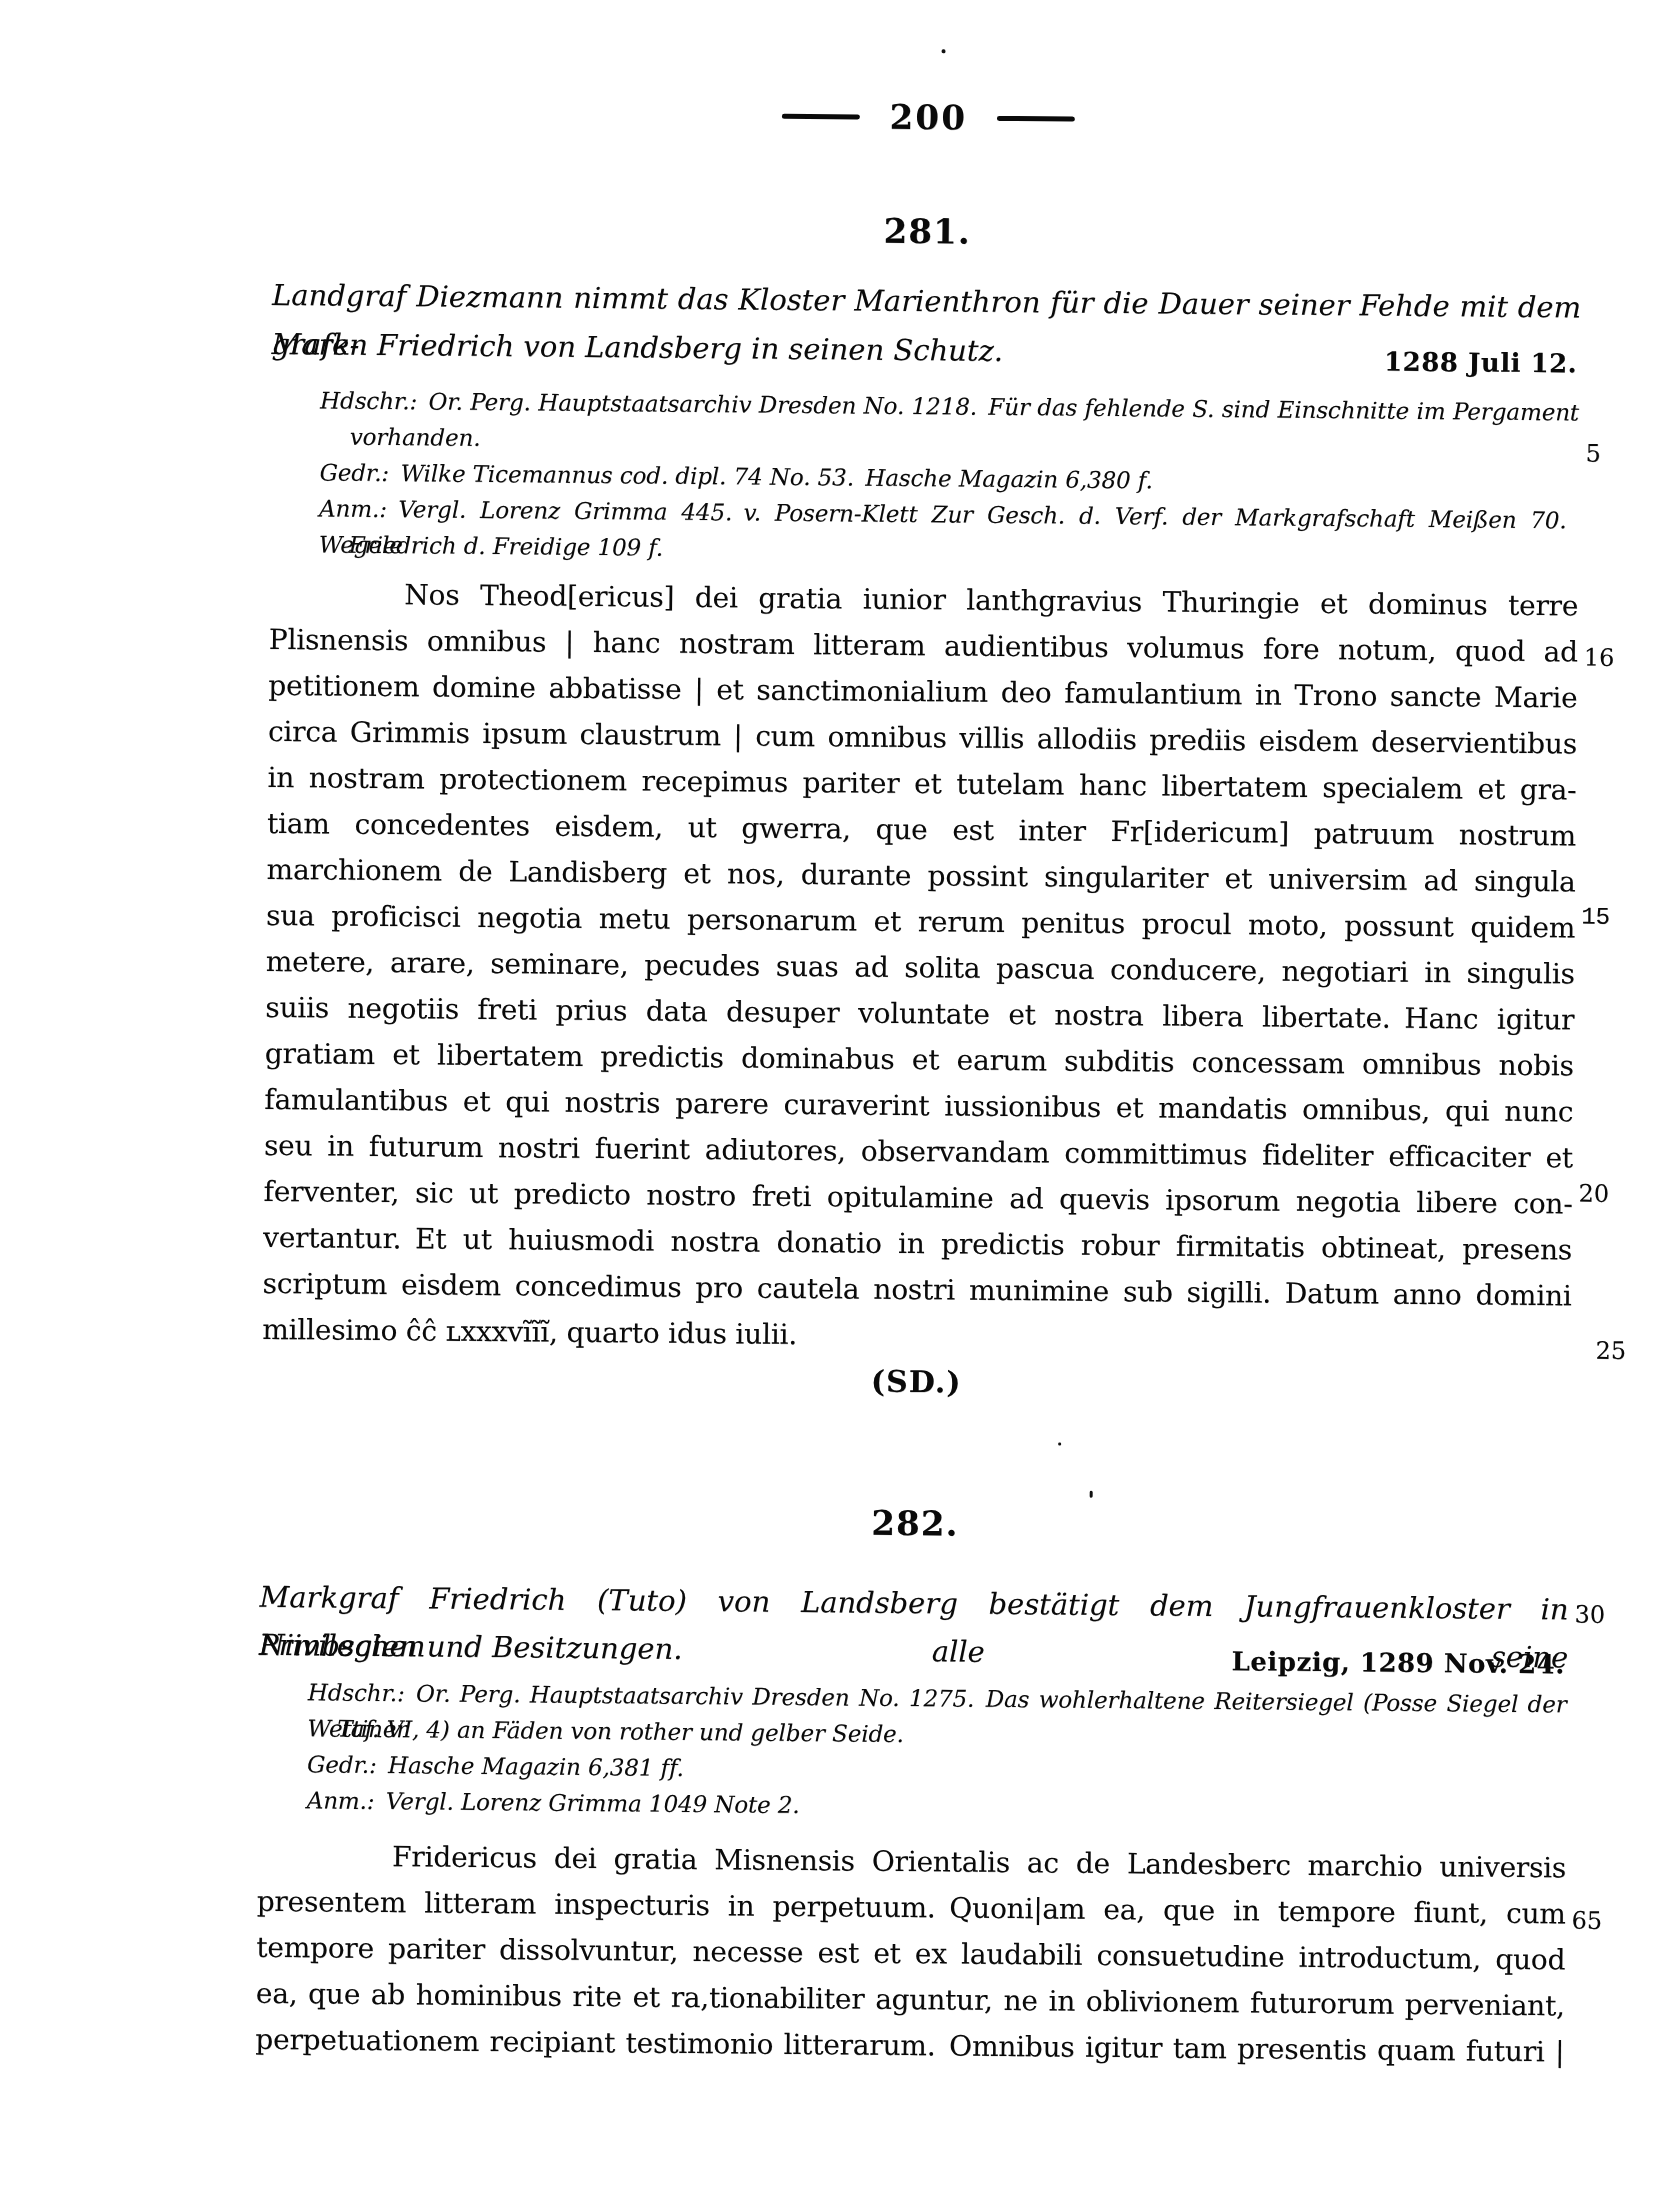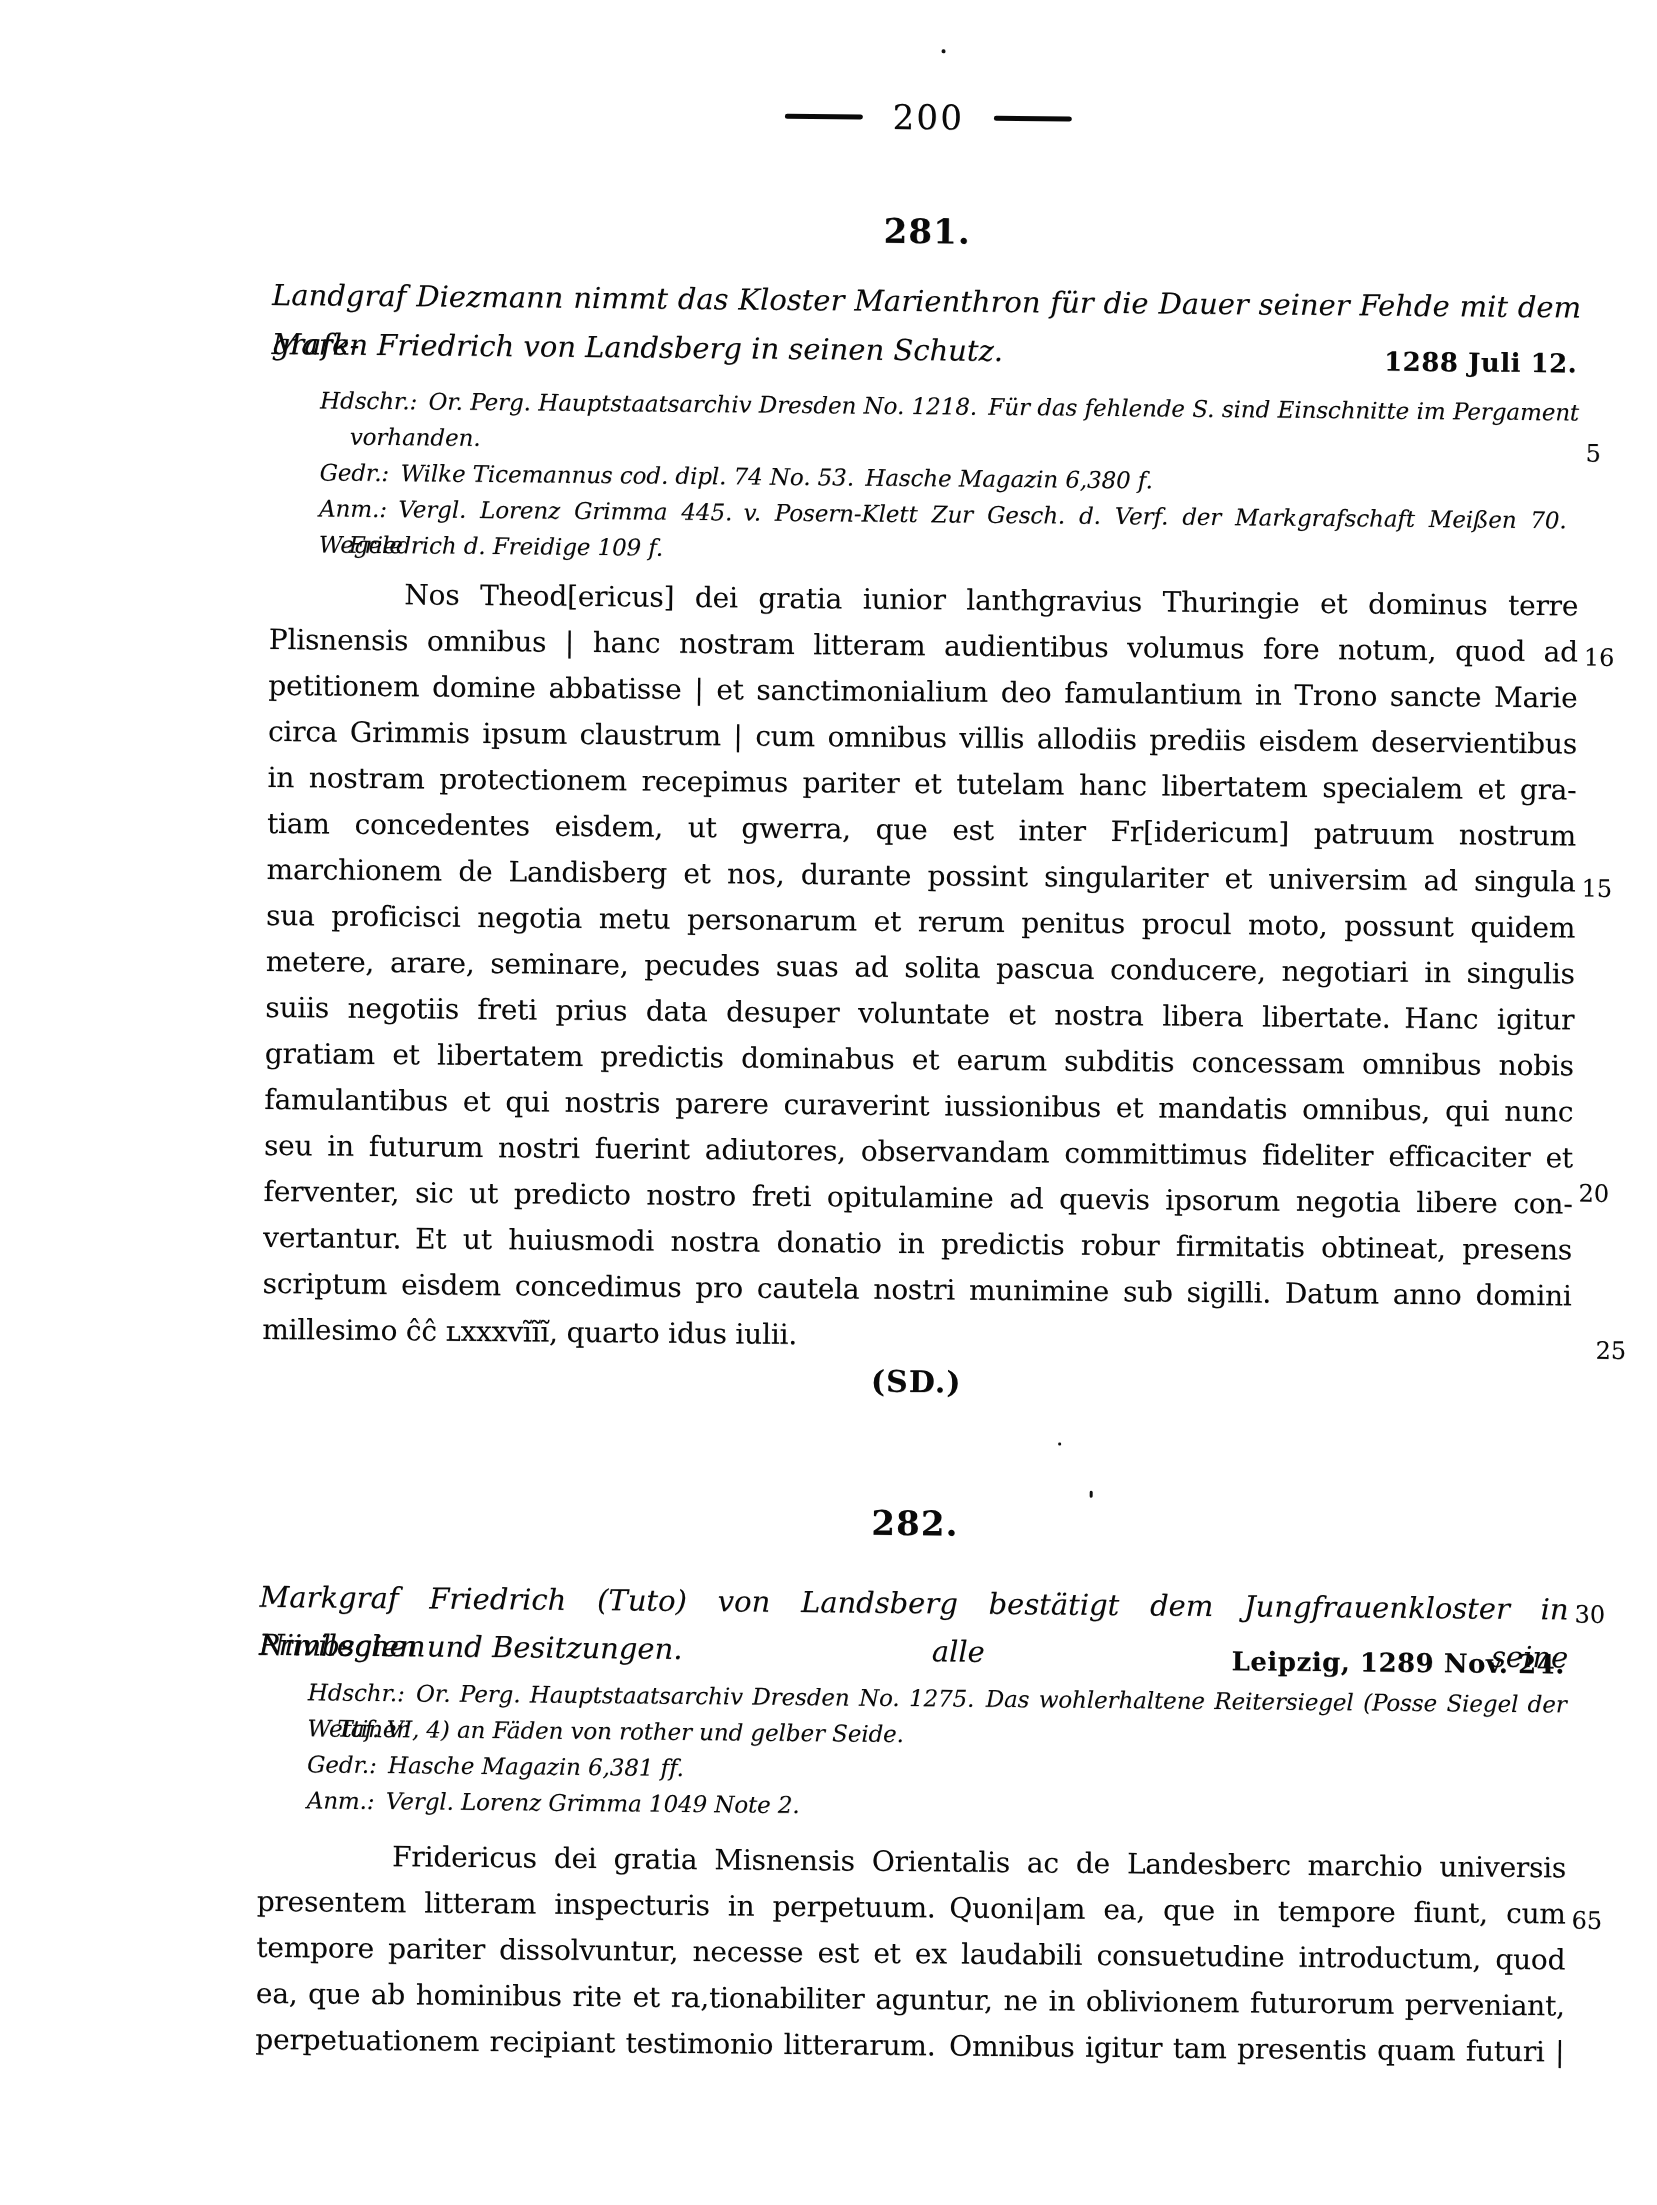--- a/index.html
+++ b/index.html
@@ -11,21 +11,21 @@
     text-shadow:0.3px 0.3px 0 rgba(0,0,0,0.28);
   }
   .sheet { position:absolute; inset:0; transform:rotate(0.55deg); transform-origin:385px 0; }
 
   
   .running-head {
     position:absolute; top:92px; left:275px; width:1309px; height:40px;
     display:flex; align-items:center; justify-content:center; gap:30px;
   }
   .head-rule { width:78px; height:5px; background:#0a0a0a; border-radius:2.7px; }
-  .page-number { font-size:34px; font-weight:normal; letter-spacing:2.2px; }
+  .page-number { font-size:34px; font-weight:bold; letter-spacing:2.2px; }
 
   .entry-number {
     position:absolute; left:275px; width:1309px; text-align:center;
     font-size:34px; font-weight:bold; letter-spacing:1.1px;
   }
   .num-281 { top:206px; }
   .num-282 { top:1498px; }
 
   
   .regest { position:absolute; left:275px; width:1309px; font-style:italic; font-size:29px; }
@@ -56,21 +56,21 @@
   .charter .cline.indent { padding-left:135px; }
 
   .seal-note {
     position:absolute; top:1359px; left:275px; width:1309px; text-align:center;
     font-size:30px; font-weight:bold; letter-spacing:1.1px;
   }
 
   .margin-num { position:absolute; left:1590px; width:49px; font-size:24px; }
   .mn-5  { top:428px; }
   .mn-10 { top:632px; }
-  .mn-15 { top:863px; }
+  .mn-15 { top:892px;font-family:Liberation Mono, monospace; }
   .mn-20 { top:1152px;margin-top:16px; }
   .mn-25 { top:1325px;text-align:right; }
   .mn-30 { top:1589px; }
   .mn-35 { top:1895px; }
 
   .speck { position:absolute; background:#111; border-radius:50%; }
   .speck1 { left:942px; top:44px; width:3.8px; height:4.4px; }
   .speck2 { left:1104px; top:1484px; width:2.7px; height:6.6px; border-radius:1.6px; }
   .speck3 { left:1072px; top:1436px; width:2.7px; height:2.7px; }
 </style>

